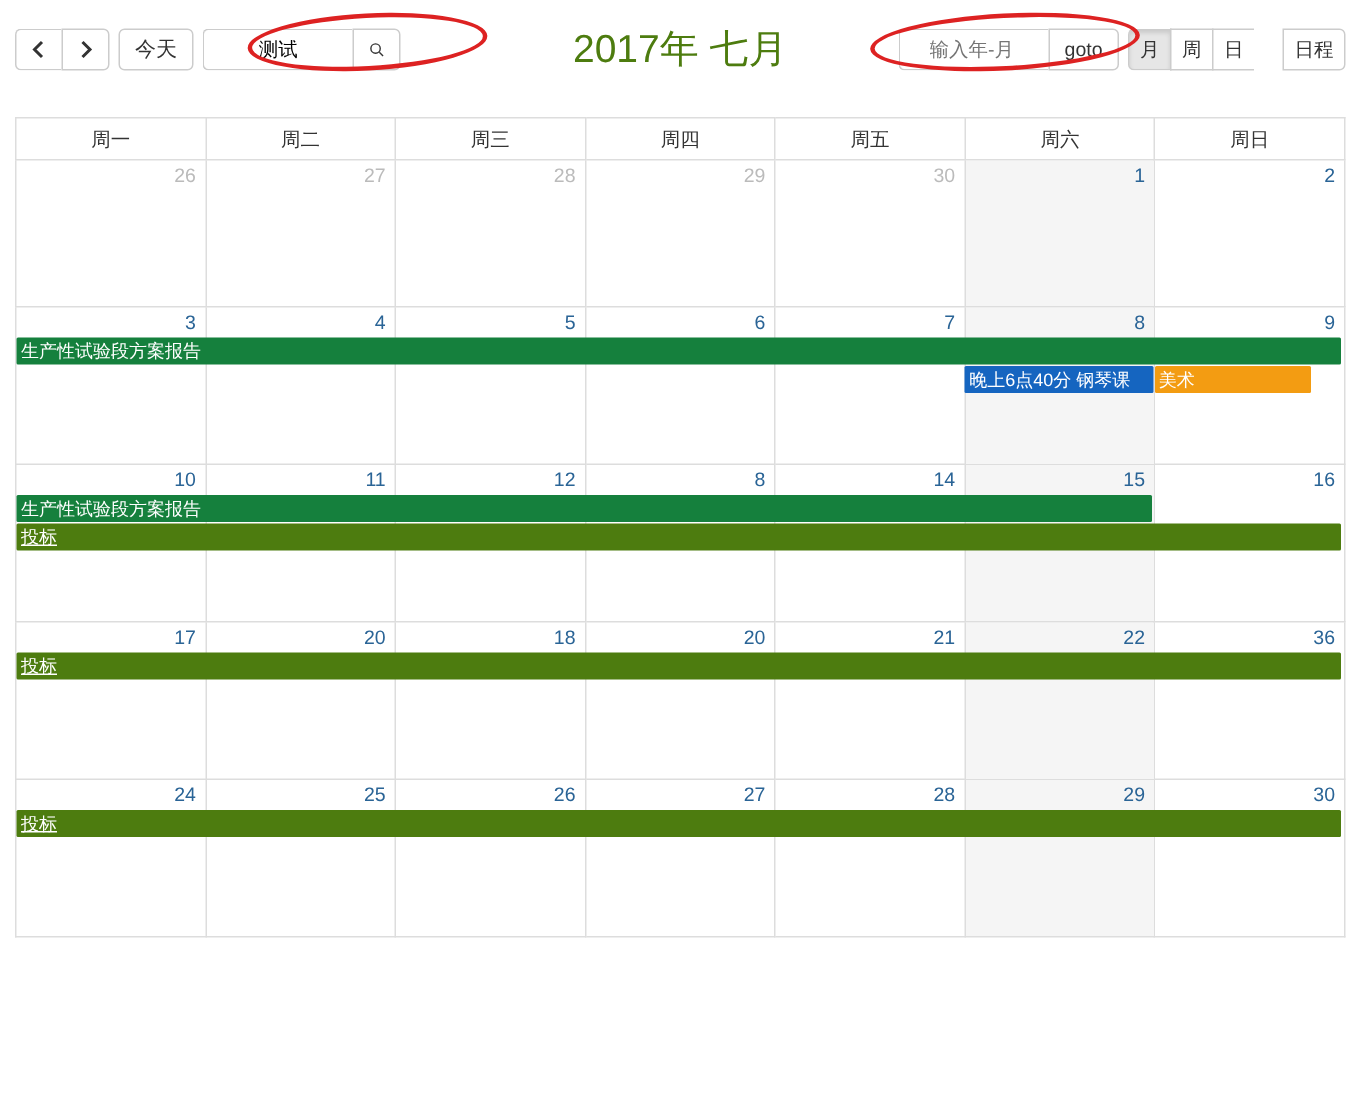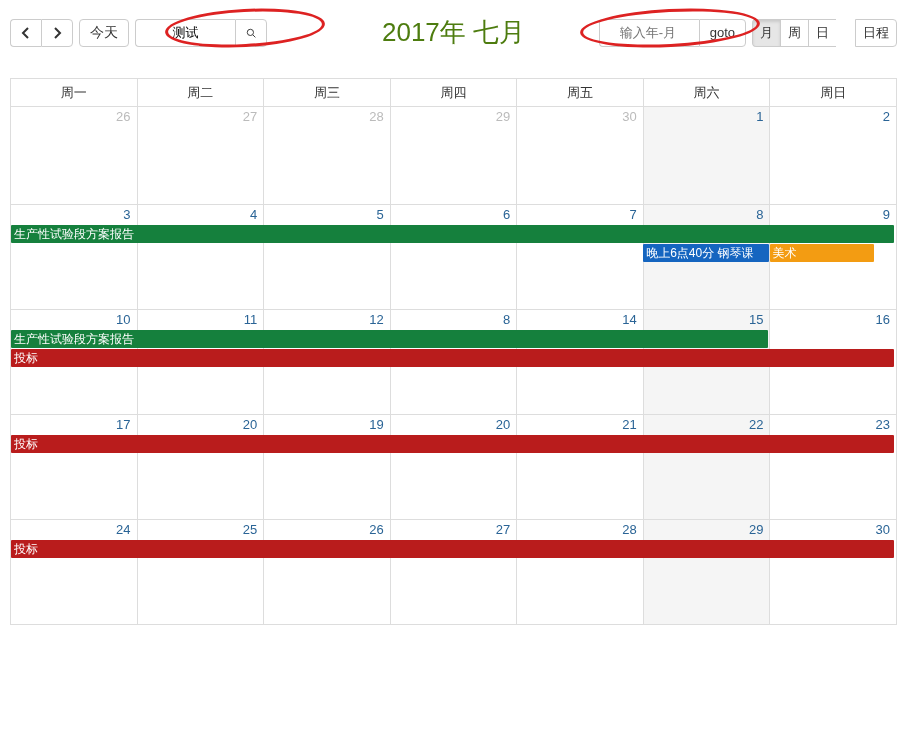--- a/index.html
+++ b/index.html
@@ -123,21 +123,21 @@
       text-align: right;
       padding: 2px 6px;
       font-size: 13px;
       color: #2a6496;
     }
     .calendar td.other .day-num { color: #bbb; }
     .calendar td.sat { background: #f5f5f5; }
     .ev-teal { background: #15803d; }
     .ev-blue { background: #1565c0; }
     .ev-orange { background: #f39c12; }
-    .ev-pink { background: #b91c1c; }
+    .ev-pink { background: #4d7c0f; text-decoration: underline; }
     .search-icon svg { width: 14px; height: 14px; }
 
     .grid-wrap { position: relative; }
     .overlay {
       position: absolute;
       left: 1px; right: 1px; top: 29px; bottom: 1px;
       pointer-events: none;
     }
     .ov-event {
       position: absolute;
@@ -283,33 +283,33 @@
           </td>
         </tr>
         <tr style="height: 105px;">
           <td>
             <div class="day-num">17</div>
           </td>
           <td>
             <div class="day-num">20</div>
           </td>
           <td>
-            <div class="day-num">19</div>
+            <div class="day-num">18</div>
           </td>
           <td>
             <div class="day-num">20</div>
           </td>
           <td>
             <div class="day-num">21</div>
           </td>
           <td class="sat">
             <div class="day-num">22</div>
           </td>
           <td>
-            <div class="day-num">23</div>
+            <div class="day-num">36</div>
           </td>
         </tr>
         <tr style="height: 105px;">
           <td>
             <div class="day-num">24</div>
           </td>
           <td>
             <div class="day-num">25</div>
           </td>
           <td>

